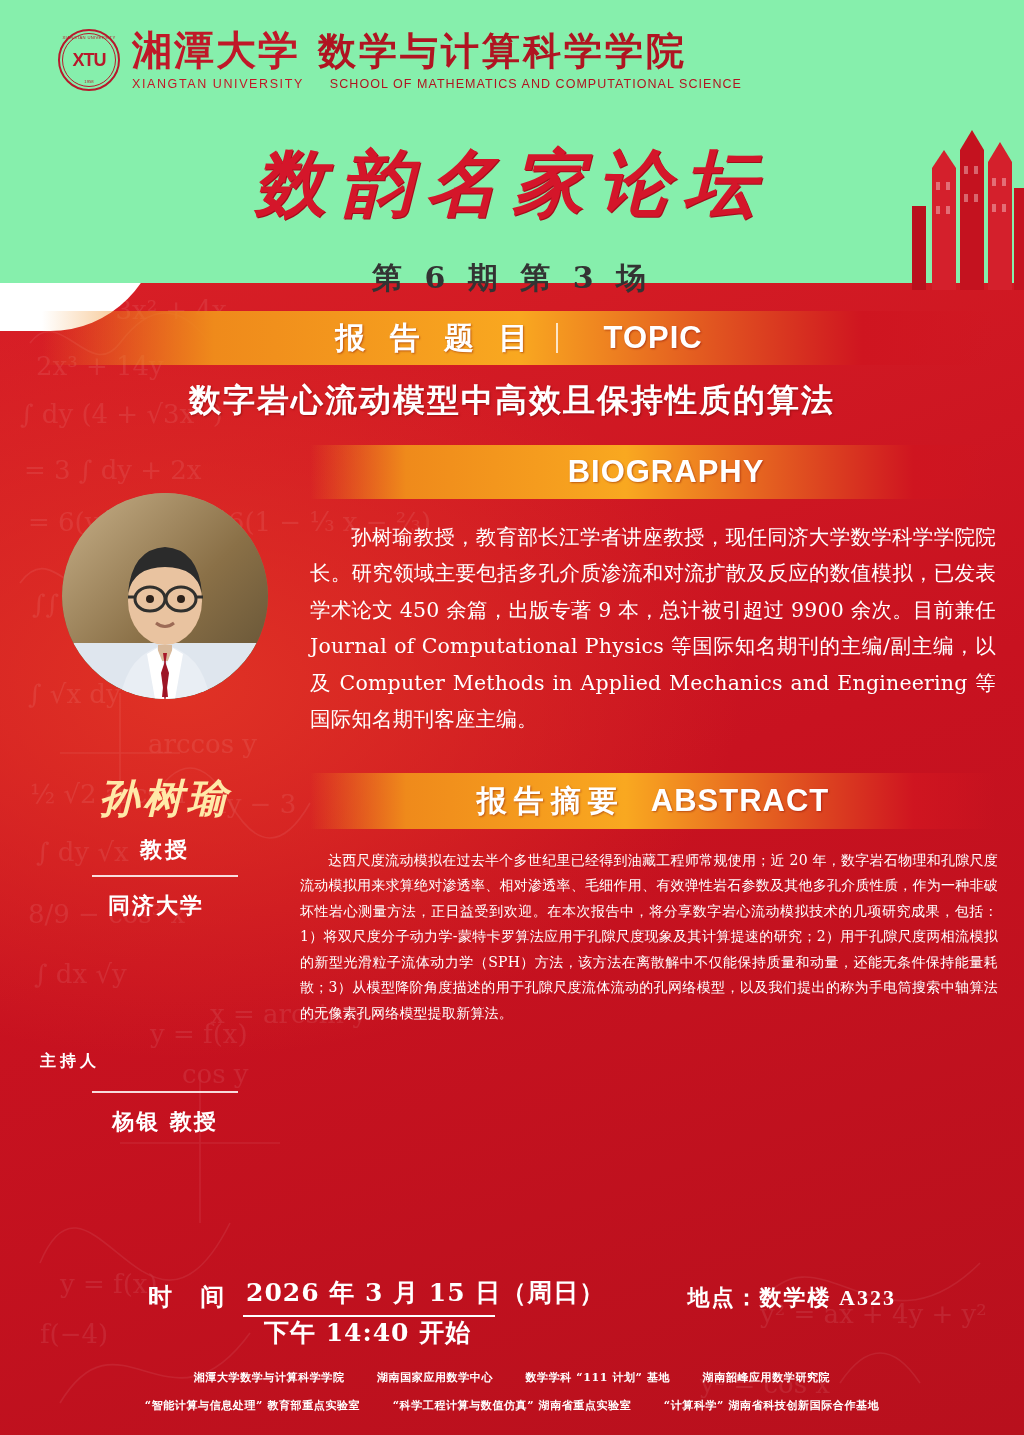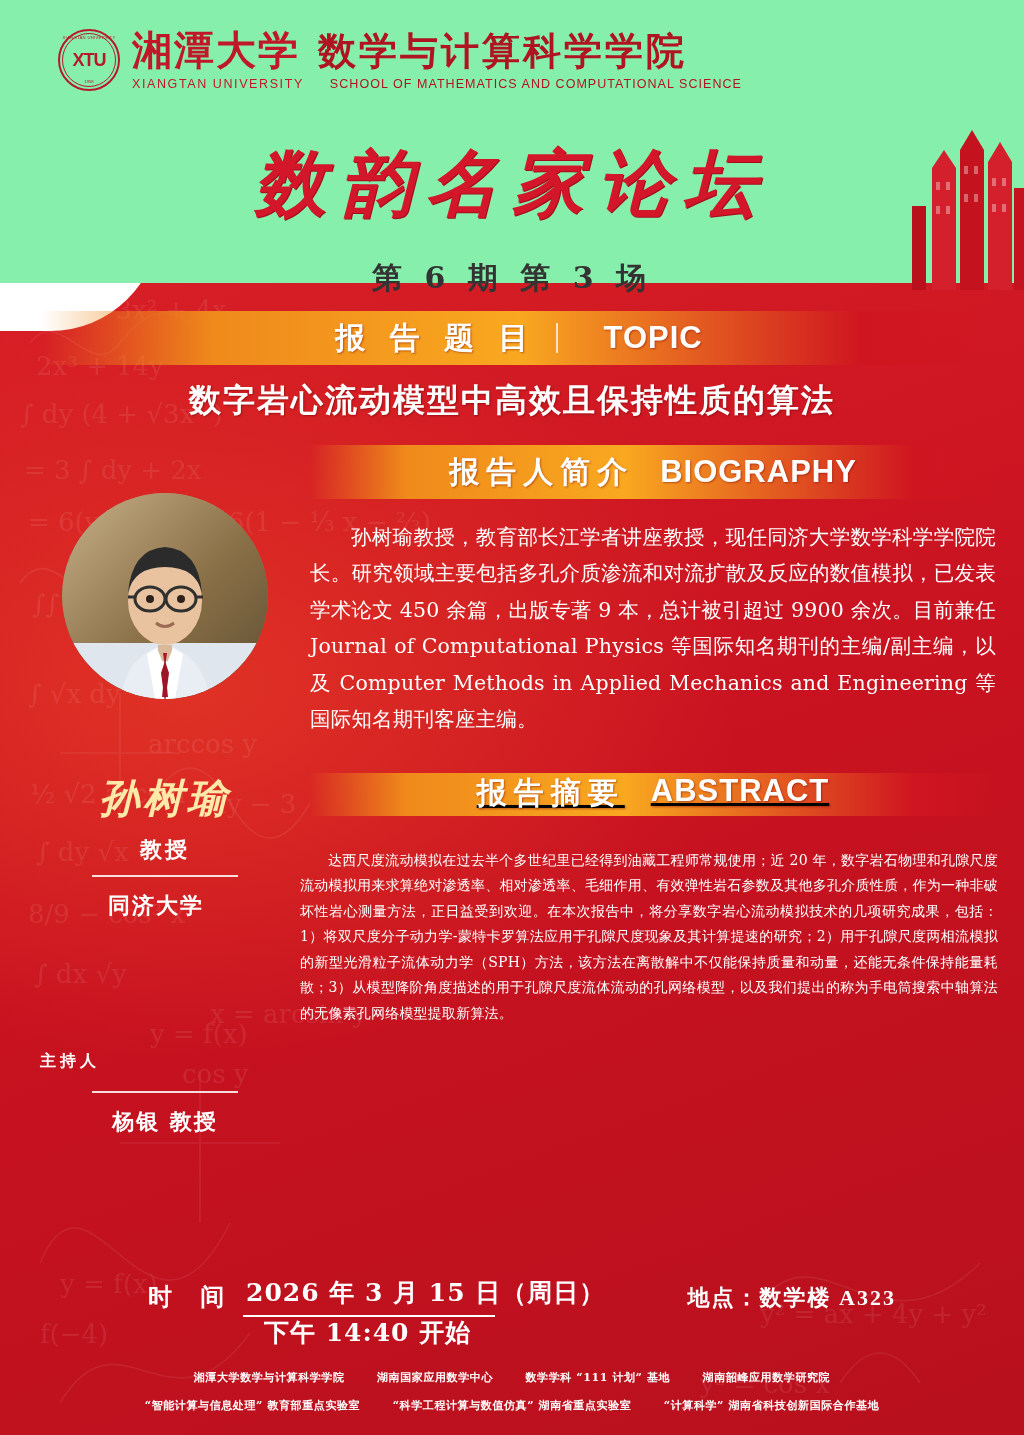--- a/index.html
+++ b/index.html
@@ -239,24 +239,23 @@
     text-align: center;
     font-family: "DejaVu Serif", serif;
     font-size: 22px; font-weight: bold; color: #fff;
     letter-spacing: 2px;
   }
 
   
   .abs-banner {
     position: absolute;
     top: 490px; left: 310px; right: 28px;
-    height: 43px;
-    display: flex; justify-content: center;
+    height: 56px;
+    display: flex; align-items: center; justify-content: center;
     background: linear-gradient(90deg, rgba(248,140,28,0) 0%, #ef8a1b 14%, #f9a820 46%, #cf1520 88%, rgba(207,21,32,0) 100%);
-    text-decoration: underline;
   }
   .abs-text {
     position: absolute;
     top: 565px; left: 300px; right: 26px;
     font-family: "DejaVu Serif", serif;
     font-size: 14px;
     line-height: 1.82;
     color: #ffffff;
     text-align: justify;
     text-indent: 2em;
@@ -400,21 +399,20 @@
     </div>
 
     <div class="topic-banner">
       <span class="banner-cn">报 告 题 目</span>
       <span class="banner-sep"></span>
       <span class="banner-en">TOPIC</span>
     </div>
     <div class="topic-title">数字岩心流动模型中高效且保持性质的算法</div>
 
     <div class="bio-banner">
-      <span class="banner-cn">报告人简介</span>
       <span class="banner-en">BIOGRAPHY</span>
     </div>
     <div class="bio-text">孙树瑜教授，教育部长江学者讲座教授，现任同济大学数学科学学院院长。研究领域主要包括多孔介质渗流和对流扩散及反应的数值模拟，已发表学术论文 450 余篇，出版专著 9 本，总计被引超过 9900 余次。目前兼任 Journal of Computational Physics 等国际知名期刊的主编/副主编，以及 Computer Methods in Applied Mechanics and Engineering 等国际知名期刊客座主编。</div>
 
     <div class="photo">
       <svg width="206" height="206" viewBox="0 0 206 206">
         <defs>
           <clipPath id="c">
               <circle cx="103" cy="103" r="103"></circle>
             </clipPath>

